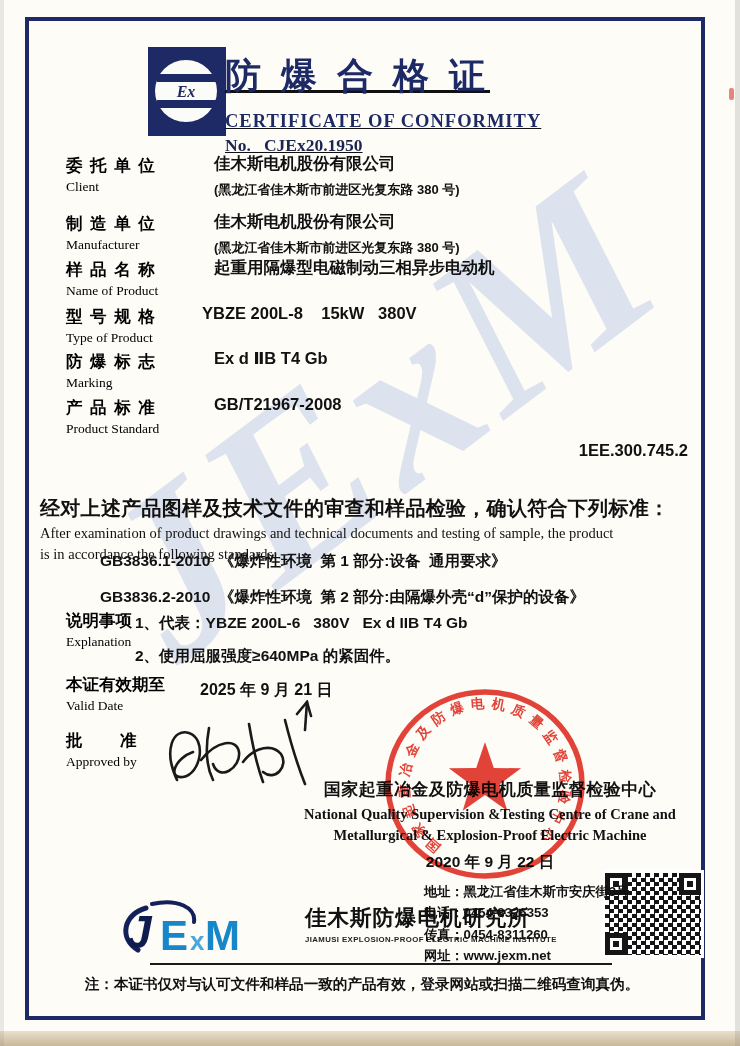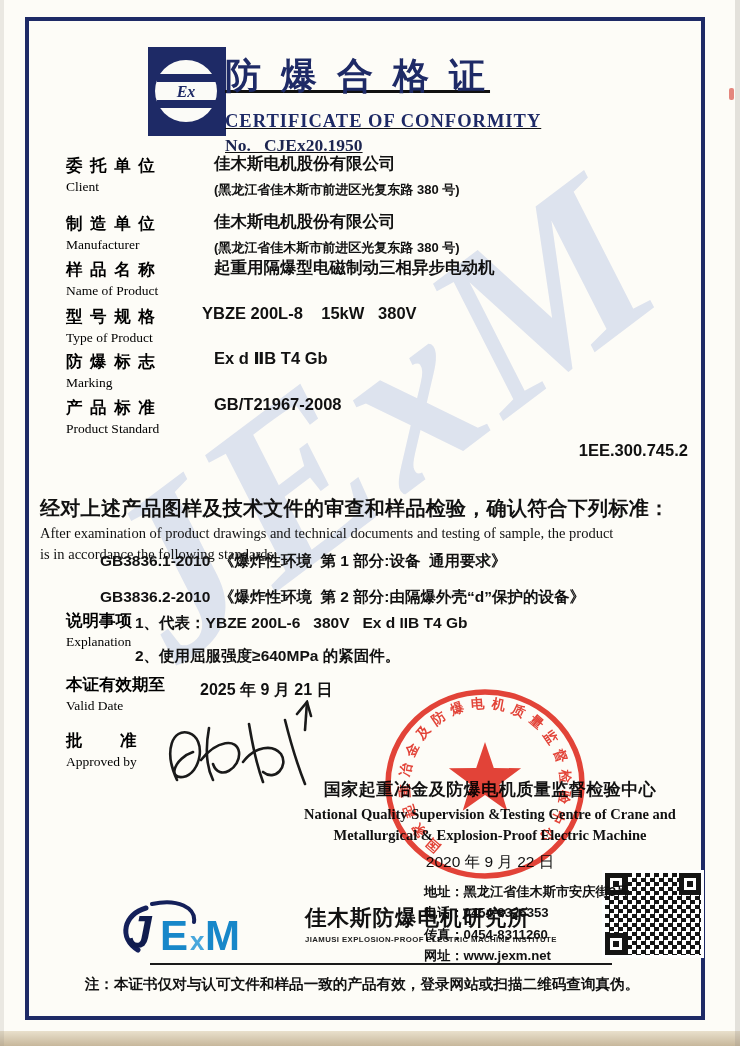--- a/index.html
+++ b/index.html
@@ -31,21 +31,21 @@
   .fsub{font-size:13px;font-weight:600;margin-top:6px;white-space:pre;}
   .stmt-zh{font-size:20px;font-weight:bold;letter-spacing:.3px;}
   .stmt-en{font-size:14.5px;line-height:1.3;margin-top:2px;
          font-family:"Liberation Serif","DejaVu Serif",serif;}
   .std{font-size:15.5px;font-weight:600;white-space:pre;}
   .expl-item{font-size:15.5px;font-weight:600;white-space:pre;}
   .org-blk{left:258px;top:778px;width:464px;text-align:center;}
   .org-zh{font-size:17px;font-weight:bold;letter-spacing:.5px;}
   .org-en{font-size:14.5px;font-weight:bold;line-height:1.45;margin-top:3px;
          font-family:"Liberation Serif","DejaVu Serif",serif;}
-  .org-date{font-size:15.5px;font-weight:400;margin-top:6px;white-space:pre;}
+  .org-date{font-size:15.5px;font-weight:700;margin-top:6px;white-space:pre;}
   
   .stamp{left:383px;top:686px;width:204px;height:200px;mix-blend-mode:multiply;opacity:.88;z-index:4;}
   
   .qr{left:602px;top:870px;width:102px;height:88px;background:#fff;padding:3px;box-sizing:border-box;z-index:3;}
   .qr-inner{position:relative;width:100%;height:100%;
     background-image:conic-gradient(#151515 25%,transparent 0 50%,#151515 0 75%,transparent 0);
     background-size:9px 9px;}
   .finder{position:absolute;width:22px;height:22px;border:5px solid #151515;background:#fff;box-sizing:border-box;}
   .finder::after{content:"";position:absolute;left:3px;top:3px;right:3px;bottom:3px;background:#151515;}
   

